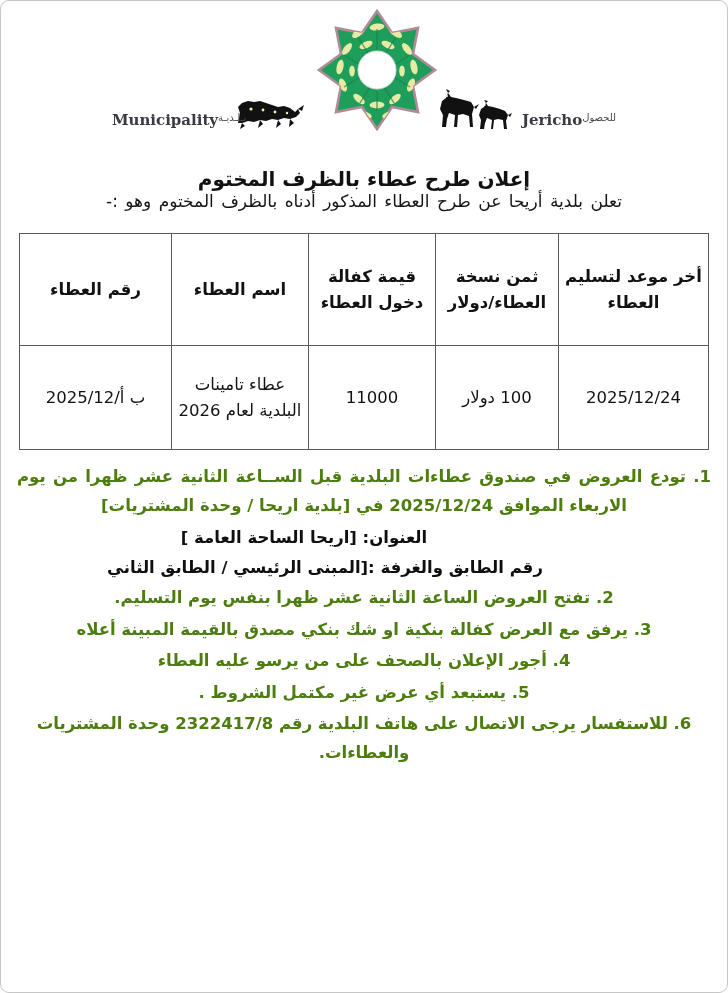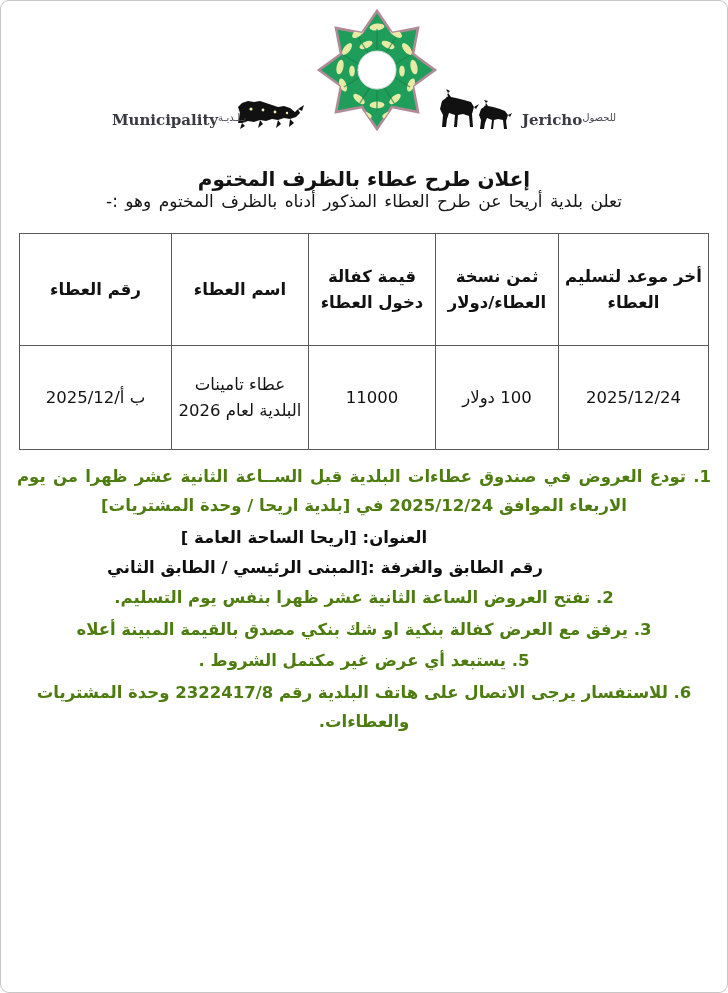--- a/index.html
+++ b/index.html
@@ -329,20 +329,21 @@
     <div class="cond-item cond-1">1. تودع العروض في صندوق عطاءات البلدية قبل الســاعة الثانية عشر ظهرا من يوم الاربعاء الموافق 2025/12/24 في  [بلدية اريحا / وحدة المشتريات]</div>
 
     <div class="addr-line indent-a">العنوان: [اريحا الساحة العامة ]</div>
 
     <div class="addr-line indent-b">رقم الطابق والغرفة :[المبنى الرئيسي / الطابق الثاني</div>
 
     <div class="cond-item cond-2">2. تفتح العروض الساعة الثانية عشر ظهرا بنفس يوم التسليم.</div>
 
     <div class="cond-item cond-3">3. يرفق مع العرض كفالة بنكية او شك بنكي مصدق بالقيمة المبينة أعلاه</div>
 
+    <div class="cond-item cond-4">4. أجور الإعلان بالصحف على من يرسو عليه العطاء</div>
 
     <div class="cond-item cond-5">5. يستبعد أي عرض غير مكتمل الشروط .</div>
 
     <div class="cond-item cond-6">6. للاستفسار يرجى الاتصال على هاتف البلدية رقم 2322417/8 وحدة المشتريات والعطاءات.</div>
 
   </div>
 
 
 </div>
 

